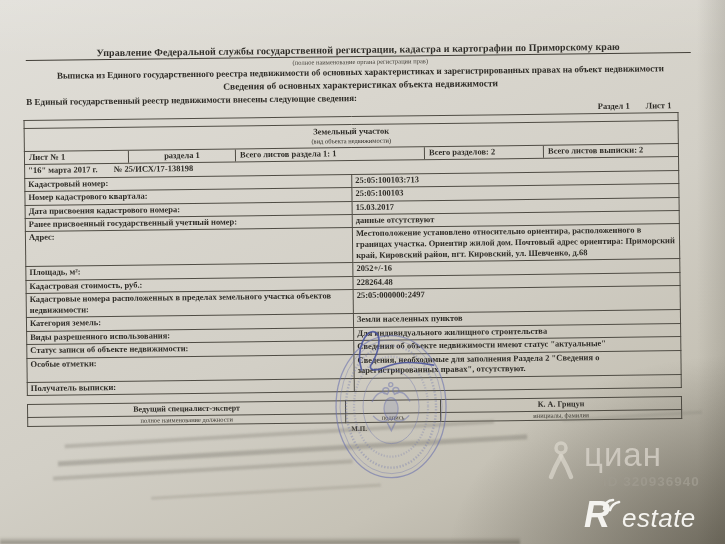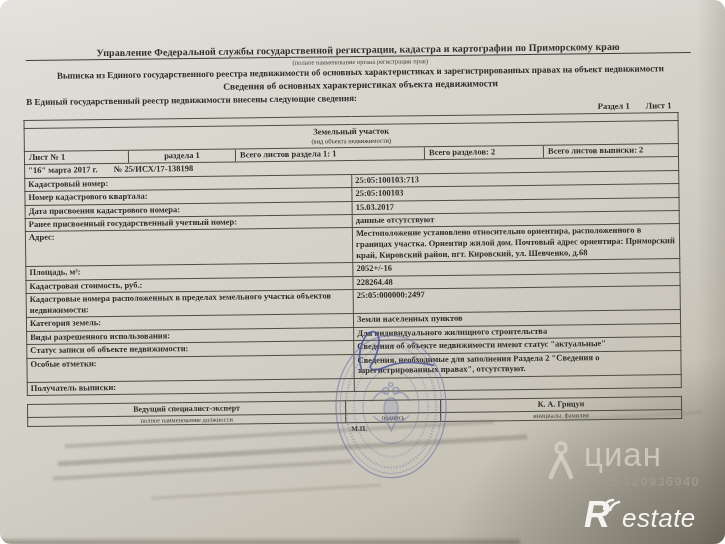--- a/index.html
+++ b/index.html
@@ -1,19 +1,19 @@
 <!DOCTYPE html>
 <html><head>
 <meta charset="utf-8">
 <style>
   html,body{margin:0;padding:0;}
   .photo{
     position:relative; width:725px; height:544px; overflow:hidden;
     background:linear-gradient(155deg,#e1dfd9 0%,#d9d6ce 30%,#d2cfc6 55%,#c6c2b6 78%,#a9a497 100%);
-    font-family:"Liberation Serif", serif; color:#2f2d28;border-radius:11px;
+    font-family:"Liberation Serif", serif; color:#2f2d28;
   }
   .doc{position:absolute; left:0; top:0; width:725px; transform:rotate(-0.7deg); transform-origin:360px 240px;}
   
   .h-authority{margin:44px 32px 0 28px; text-align:center; font-weight:bold; font-size:10px;
     border-bottom:1.2px solid #403d36; padding-bottom:1px; letter-spacing:.1px;}
   .h-cap{text-align:center; font-size:6.5px; color:#45423b; margin-top:1px;}
   .h-title{text-align:center; font-weight:bold; font-size:9px; margin:2px 26px 0 26px; line-height:1.15;}
   .h-sub{text-align:center; font-weight:bold; font-size:9.5px; margin-top:3px;}
   .h-intro{font-weight:bold; font-size:9px; margin:3px 0 0 28px;}
   .h-section{font-weight:bold; font-size:8.5px; text-align:right; margin:1px 52px 2px 0;}

